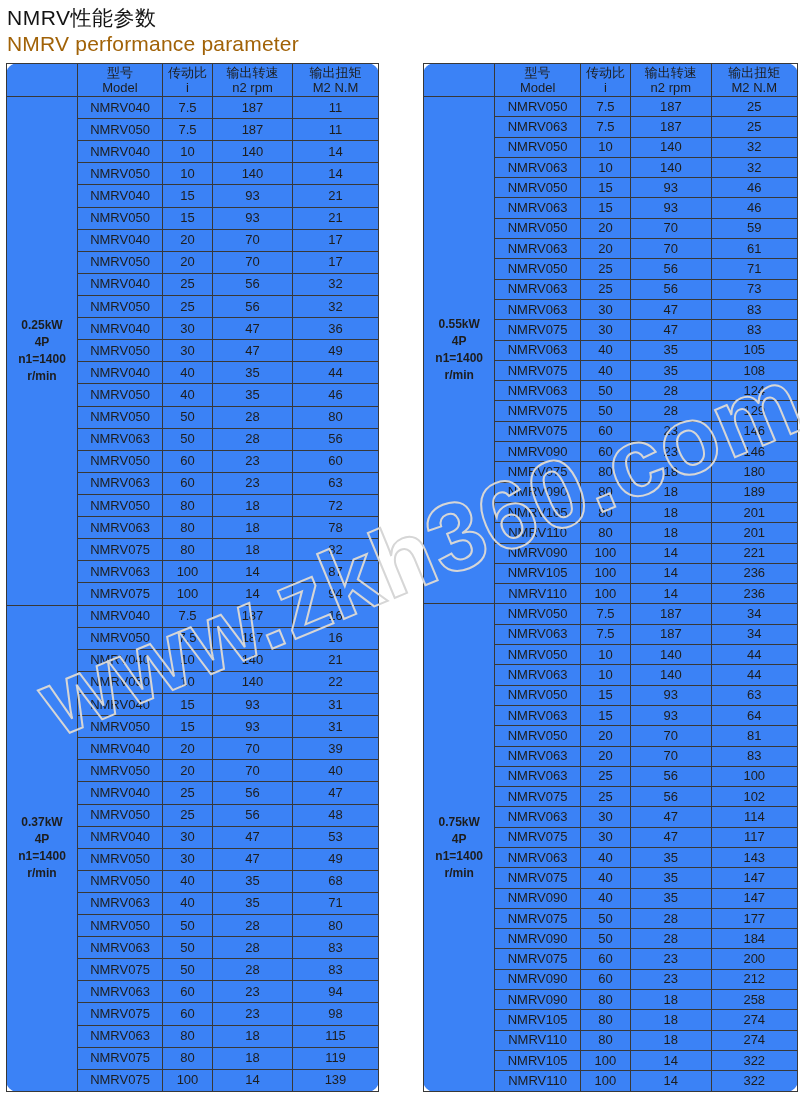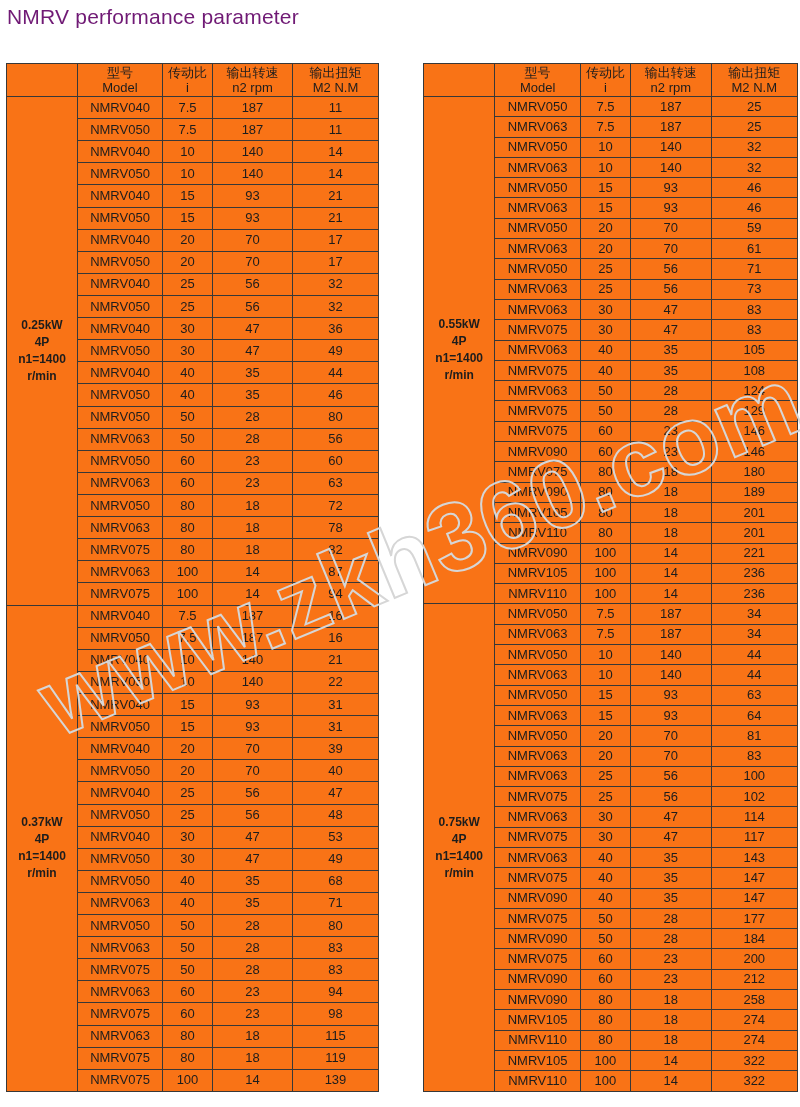--- a/index.html
+++ b/index.html
@@ -1,41 +1,42 @@
 <!DOCTYPE html>
 <html><head>
 <meta charset="utf-8">
 <style>
   html,body{margin:0;padding:0;background:#ffffff;}
   body{width:800px;height:1107px;font-family:"Liberation Sans","DejaVu Sans",sans-serif;}
   .page{position:relative;width:800px;height:1107px;background:#fff;overflow:hidden;}
 
   .titles{position:absolute;left:7px;top:4px;}
   .title-zh{font-size:21px;line-height:27px;color:#141414;letter-spacing:0.5px;font-weight:500;}
-  .title-en{font-size:21px;line-height:26px;color:#701a75;letter-spacing:0.2px;font-weight:400;}
+  .title-en{font-size:21px;line-height:26px;color:#a16207;letter-spacing:0.2px;font-weight:400;}
 
-  table.tbl{position:absolute;border-collapse:collapse;table-layout:fixed;background:#f97316;}
+  table.tbl{position:absolute;border-collapse:collapse;table-layout:fixed;background:#3b82f6;border-radius:12px;}
   .tbl-left{left:6px;top:63px;width:371px;height:1029px;}
   .tbl-right{left:423px;top:63px;width:375px;height:1029px;}
   .tbl th,.tbl td{border:1px solid #383838;padding:0;margin:0;text-align:center;
     vertical-align:middle;color:#1d1d1d;font-weight:400;overflow:hidden;}
   .tbl th{height:32px;font-size:13px;line-height:15px;}
   .tbl td{font-size:13px;line-height:14px;}
   td.grouplabel div{font-size:12px;line-height:17px;color:#1d1d1d;font-weight:bold;}
 
   .watermark{position:absolute;left:15px;top:500px;width:790px;text-align:center;
     font-size:97px;font-weight:700;letter-spacing:1px;white-space:nowrap;
     color:transparent;-webkit-text-stroke:2px #d6d6d6;
     transform:rotate(-22.5deg);pointer-events:none;z-index:5;}
 </style>
 </head>
 <body>
 
 <div class="page">
   <div class="titles">
+    <div class="title-zh">NMRV性能参数</div>
     <div class="title-en">NMRV performance parameter</div>
   </div>
 
   <table class="tbl tbl-left">
       <colgroup>
         <col style="width: 71px;">
         <col style="width: 85px;">
         <col style="width: 50px;">
         <col style="width: 80px;">
         <col style="width: 86px;">

